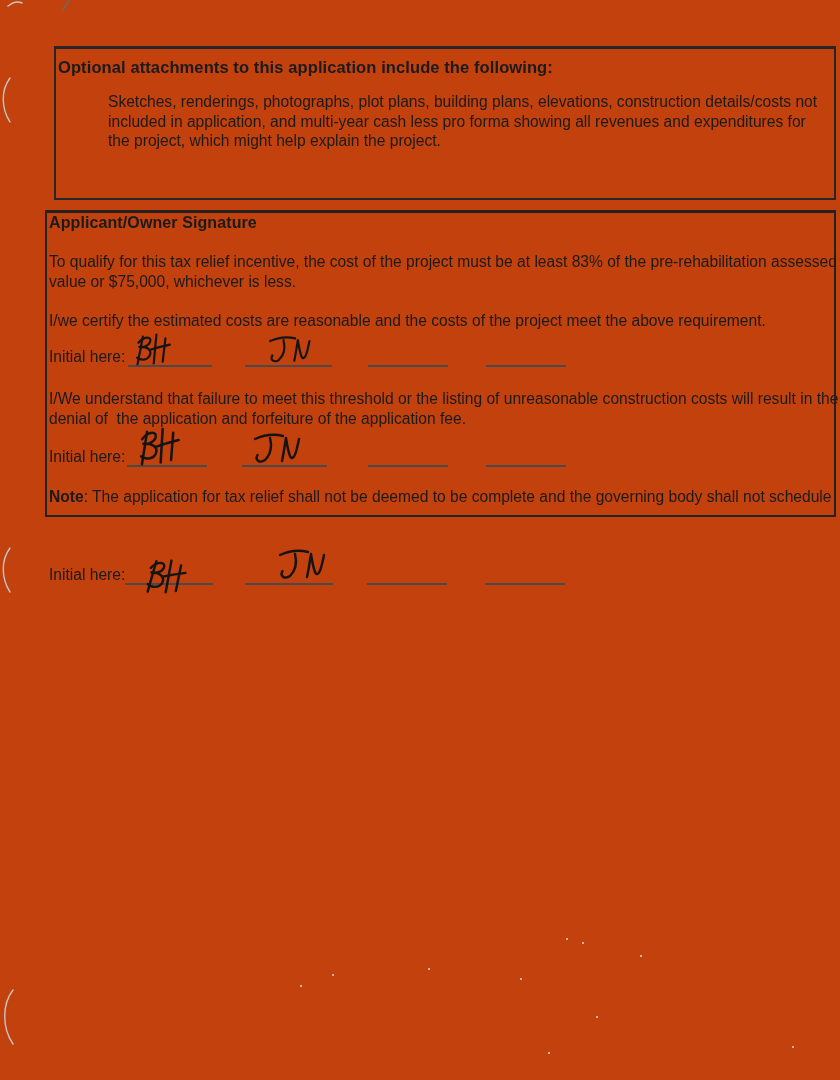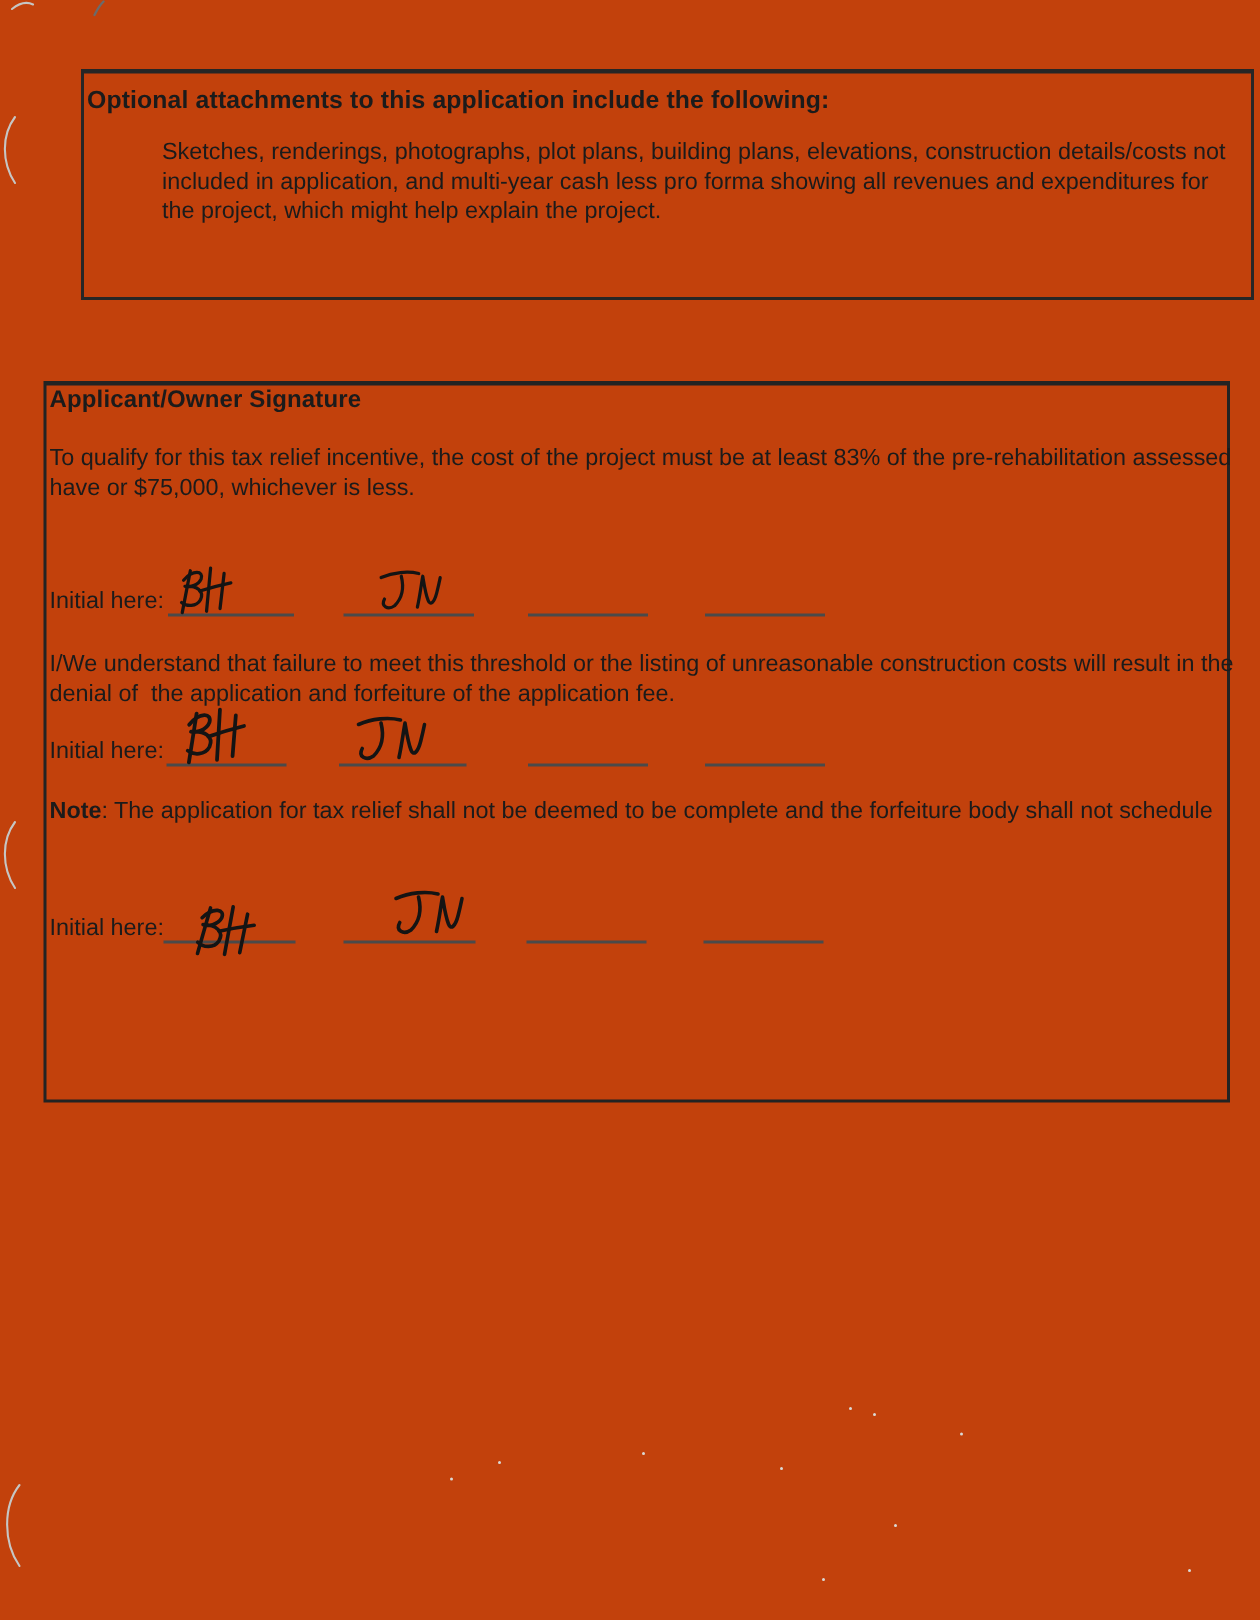--- a/index.html
+++ b/index.html
@@ -8,22 +8,22 @@
     background:#c2410c; overflow:hidden;
     font-family:Liberation Sans, sans-serif; color:#1b1b1b;
   }
   
   .box { position:absolute; box-sizing:border-box; background:transparent; }
   .box.attachments {
     left:54px; top:46px; width:782px; height:154px;
     border:2px solid #262626; border-top-width:3px;
   }
   .box.signature {
-    left:29px; top:210px; width:791px; height:481px;
-    border:2px solid #232323; border-top-width:3px;margin-top:44px;
+    left:45px; top:210px; width:791px; height:307px;
+    border:2px solid #232323; border-top-width:3px;
   }
   .box h2 { margin:0; font-size:16.5px; font-weight:bold; letter-spacing:0.1px; }
   .attachments h2 { margin:9px 0 0 2px; }
   .signature h2 { position:absolute; left:2px; top:1px; font-size:16px; }
   .para { margin:15px 8px 0 52px; }
   .line { white-space:nowrap; font-size:15.6px; line-height:19.5px; }
   .blk { position:absolute; left:2px; right:6px; }
   .note-label { font-weight:bold; }
   
   .initial-row { position:absolute; left:0; right:0; }
@@ -85,23 +85,26 @@
       <div class="line">included in application, and multi-year cash less pro forma showing all revenues and expenditures for</div>
       <div class="line">the project, which might help explain the project.</div>
     </div>
   </section>
 
   <section class="box signature">
     <h2>Applicant/Owner Signature</h2>
 
     <div class="blk" style="top:39px;">
       <div class="line">To qualify for this tax relief incentive, the cost of the project must be at least 83% of the pre-rehabilitation assessed</div>
-      <div class="line">have or $75,000, whichever is less.</div>
+      <div class="line">value or $75,000, whichever is less.</div>
     </div>
 
+    <div class="blk" style="top:98px;">
+      <div class="line">I/we certify the estimated costs are reasonable and the costs of the project meet the above requirement.</div>
+    </div>
 
     <div class="initial-row" style="top:120px; height:34px;">
       <span class="init-label">Initial here:</span>
       <span class="init-seg" style="left:81px; width:84px;">
         <svg class="hw" style="left:2px; bottom:-3px;" width="42" height="36" viewBox="0 0 46 40" aria-label="BH">
           <path d="M14 5 C12 15 10 26 8 36"></path>
           <path d="M9 12 C16 4 24 5 22 11 C20 16 13 17.5 10 16.5 C19 16 24.5 20 21.5 26.5 C18.5 32 11 31.5 7.5 28.5"></path>
           <path d="M29 3 C28 13 27 24 26 35"></path>
           <path d="M21 20 C29 17.5 37 15.5 44 14"></path>
           <path d="M39 7 C38 15 37 25 36 33"></path>
@@ -139,21 +142,21 @@
           <path d="M7 9 C16 5 27 4 35 6"></path>
           <path d="M22 8 C24 16 23 24 17 30 C12 33.5 6.5 30.5 9.5 25"></path>
           <path d="M34 31 C36 22 37 13 38 8 C39 14 40 21 42 26 C43.5 30 46.5 28 48.5 20 C49.5 16 50.5 11.5 51 9"></path>
         </svg>
       </span>
       <span class="init-seg" style="left:321px; width:80px;"></span>
       <span class="init-seg" style="left:439px; width:80px;"></span>
     </div>
 
     <div class="blk" style="top:274px;">
-      <div class="line"><span class="note-label">Note</span><span>: The application for tax relief shall not be deemed to be complete and the forfeiture body shall not schedule</span></div>
+      <div class="line"><span class="note-label">Note</span><span>: The application for tax relief shall not be deemed to be complete and the governing body shall not schedule</span></div>
     </div>
 
     <div class="initial-row" style="top:336px; height:36px;">
       <span class="init-label">Initial here:</span>
       <span class="init-seg" style="left:78px; width:88px;">
         <svg class="hw" style="left:16px; bottom:-18px; transform:rotate(5deg);" width="46" height="48" viewBox="0 0 46 40" aria-label="BH">
           <path d="M14 5 C12 15 10 26 8 36"></path>
           <path d="M9 12 C16 4 24 5 22 11 C20 16 13 17.5 10 16.5 C19 16 24.5 20 21.5 26.5 C18.5 32 11 31.5 7.5 28.5"></path>
           <path d="M29 3 C28 13 27 24 26 35"></path>
           <path d="M21 20 C29 17.5 37 15.5 44 14"></path>

